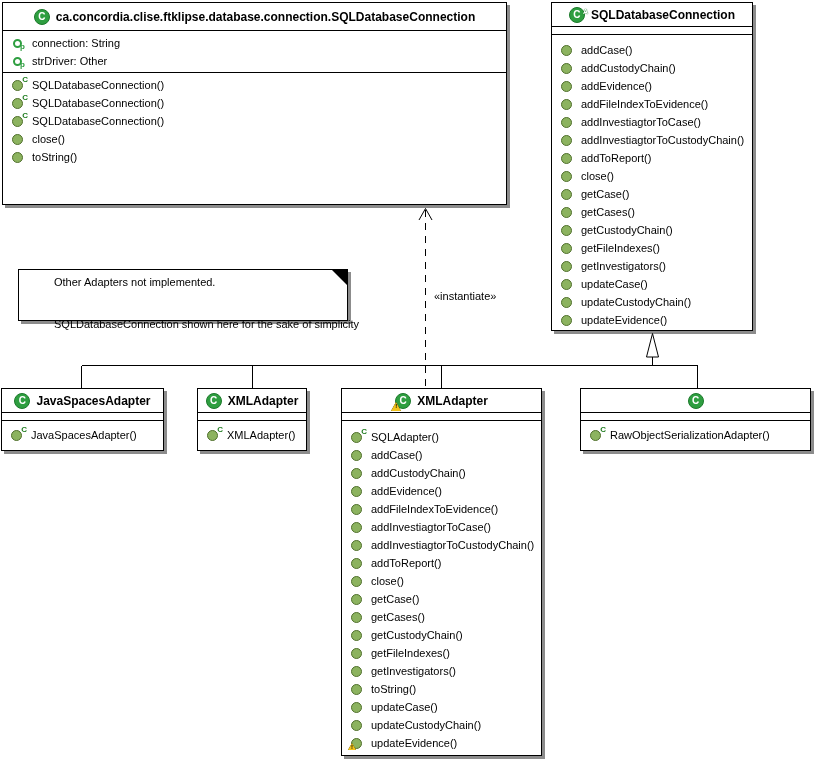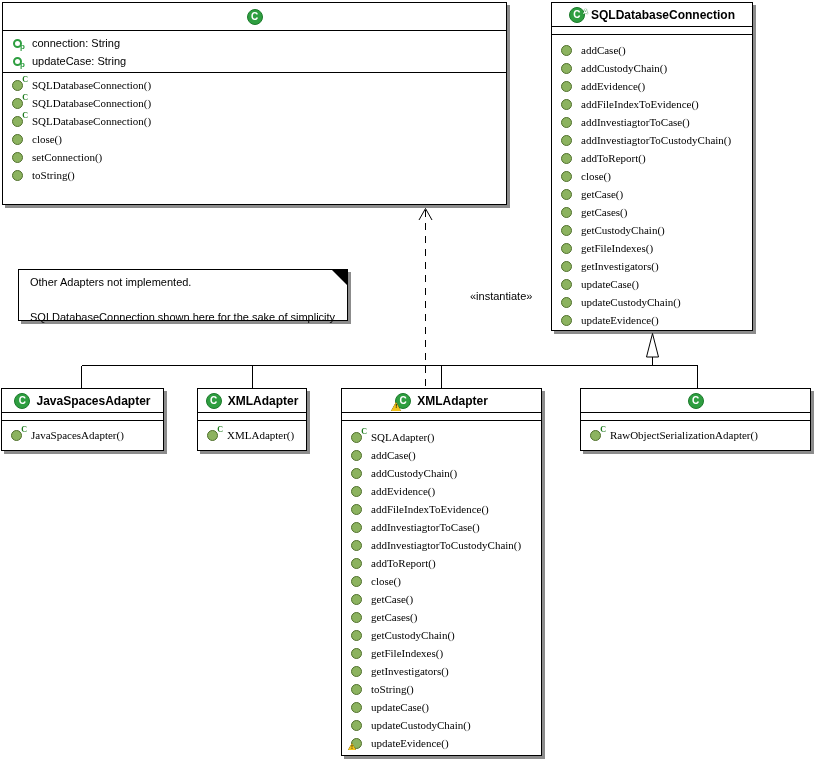--- a/index.html
+++ b/index.html
@@ -11,21 +11,21 @@
   #canvas{position:relative;width:817px;height:759px;background:#fff;
           font-family:"Liberation Sans",sans-serif;color:var(--ink);overflow:hidden;}
   #edges{position:absolute;left:0;top:0;z-index:1;pointer-events:none;}
 
   .uml-class{position:absolute;z-index:2;background:#fff;border:1px solid #000;
              box-shadow:3px 3px 0 rgba(0,0,0,0.45);display:flex;flex-direction:column;box-sizing:border-box;}
   .hdr{display:flex;align-items:center;justify-content:center;gap:6px;
        border-bottom:1px solid #000;font-weight:bold;font-size:12px;white-space:nowrap;
        overflow:hidden;flex:0 0 auto;}
   .fields{border-bottom:1px solid #000;flex:0 0 auto;box-sizing:border-box;}
-  .methods{flex:1 1 auto;box-sizing:border-box;font-family:Liberation Serif, serif;}
+  .methods{flex:1 1 auto;box-sizing:border-box;}
   .row{display:flex;align-items:center;height:18px;padding-left:9px;font-size:11px;white-space:nowrap;}
   .row .lbl{margin-left:9px;}
 
   
   .ci{position:relative;flex:0 0 auto;width:14px;height:14px;border-radius:50%;
       background:var(--green);border:1px solid var(--greenborder);
       color:#fff;font-size:10px;font-weight:bold;line-height:14px;text-align:center;}
   .ci i{font-style:normal;}
   .supa{position:absolute;top:-3px;right:-4px;font-size:7px;font-weight:bold;color:#fff;
         text-shadow:0 0 1px var(--greenborder),0 0 1px var(--greenborder);}
@@ -60,27 +60,27 @@
   .box-e .hdr{height:23px;}
   .box-e .methods{padding-top:7px;}
   .box-c .hdr,.box-d .hdr,.box-f .hdr{height:23px;}
   .box-c .methods,.box-d .methods,.box-f .methods{padding-top:5px;}
   .box-f{left:580px;top:388px;width:231px;height:63px;}
   .empty-fields{height:8px;}
 
   
   .uml-note{position:absolute;left:18px;top:269px;width:330px;height:52px;z-index:2;
             background:#fff;border:1px solid #000;box-shadow:3px 3px 0 rgba(0,0,0,0.45);
-            box-sizing:border-box;font-size:11px;}
+            box-sizing:border-box;font-size:11px;padding-left:24px;}
   .uml-note .noteline{margin:4px 0 0 11px;line-height:17px;white-space:nowrap;}
-  .uml-note .noteline + .noteline{margin-top:18px;}
+  .uml-note .noteline + .noteline{margin-top:25px;}
   .fold{position:absolute;top:0;right:0;width:0;height:0;
         border-top:15px solid #000;border-left:15px solid transparent;}
 
-  .edge-label{position:absolute;left:434px;top:290px;z-index:2;font-size:11px;white-space:nowrap;margin-left:36px;}
+  .edge-label{position:absolute;left:434px;top:290px;z-index:2;font-size:11px;white-space:nowrap;}
 </style>
 </head>
 <body>
 
 <div id="canvas">
 
   <svg id="edges" width="817" height="759">
     <g stroke="#000" stroke-width="1" fill="none" shape-rendering="crispEdges">
       <line x1="81.5" y1="365.5" x2="697.5" y2="365.5"></line>
       <line x1="81.5" y1="365.5" x2="81.5" y2="389"></line>
@@ -92,33 +92,34 @@
     <polygon points="652.5,333.5 646.5,357 658.5,357" fill="#ffffff" stroke="#000" stroke-width="1"></polygon>
     <line x1="425.5" y1="210" x2="425.5" y2="389" stroke="#000" stroke-width="1" stroke-dasharray="7,6" shape-rendering="crispEdges"></line>
     <path d="M419,220 L425.5,208.5 L432,220" stroke="#000" stroke-width="1" fill="none"></path>
   </svg>
 
   <div class="edge-label">«instantiate»</div>
 
   <div class="uml-class box-a">
     <div class="hdr">
       <span class="ci hdr-icon">C</span>
+      <span class="title">ca.concordia.clise.ftklipse.database.connection.SQLDatabaseConnection</span>
     </div>
     <div class="fields">
         <div class="row">
           <span class="fi">
             <i class="sub">p</i>
           </span>
           <span class="lbl">connection: String</span>
         </div>
         <div class="row">
           <span class="fi">
             <i class="sub">p</i>
           </span>
-          <span class="lbl">updateCase: String</span>
+          <span class="lbl">strDriver: Other</span>
         </div>
       </div>
     <div class="methods">
         <div class="row">
           <span class="mi">
             <i class="supc">C</i>
           </span>
           <span class="lbl">SQLDatabaseConnection()</span>
         </div>
         <div class="row">
@@ -129,24 +130,20 @@
         </div>
         <div class="row">
           <span class="mi">
             <i class="supc">C</i>
           </span>
           <span class="lbl">SQLDatabaseConnection()</span>
         </div>
         <div class="row">
           <span class="mi"></span>
           <span class="lbl">close()</span>
-        </div>
-        <div class="row">
-          <span class="mi"></span>
-          <span class="lbl">setConnection()</span>
         </div>
         <div class="row">
           <span class="mi"></span>
           <span class="lbl">toString()</span>
         </div>
       </div>
   </div>
 
   <div class="uml-class box-b">
     <div class="hdr">

